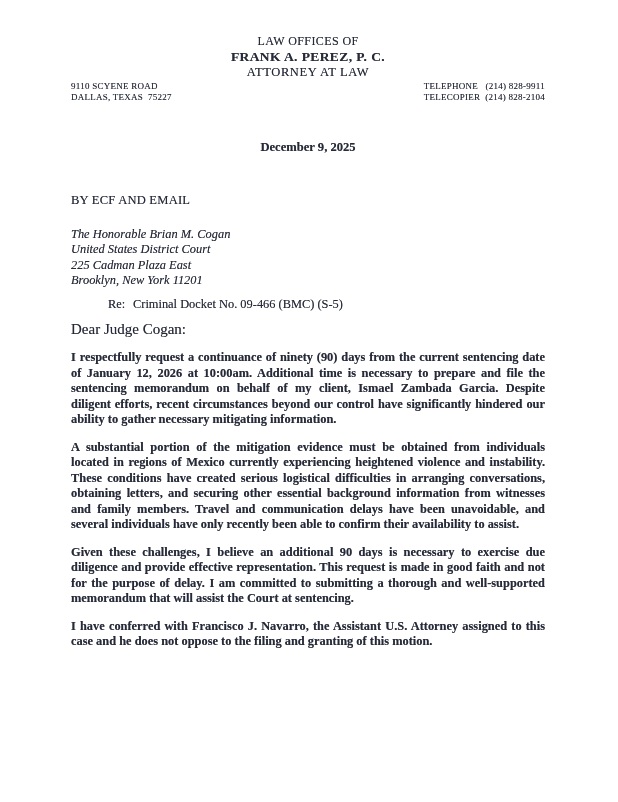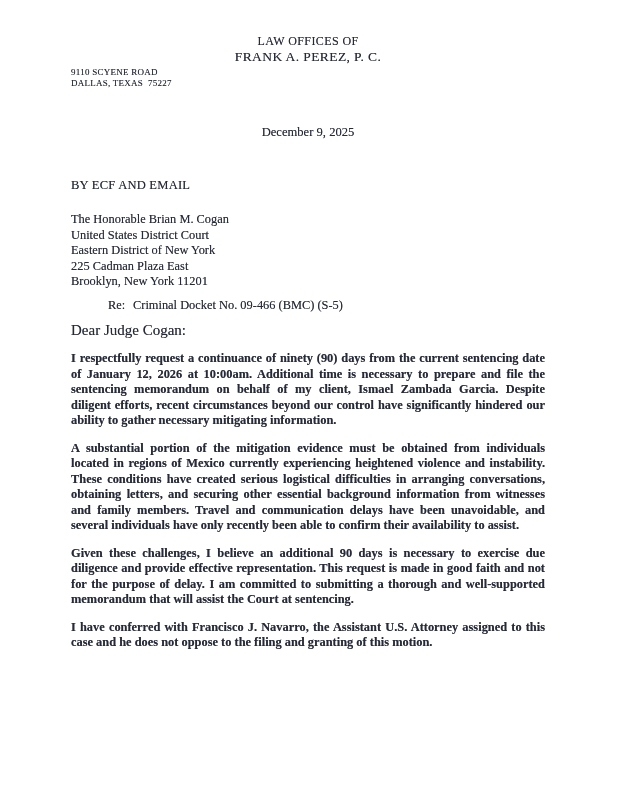--- a/index.html
+++ b/index.html
@@ -16,50 +16,51 @@
     width: 618px;
     height: 802px;
     background: #ffffff;
     padding: 35px 73px 0 71px;
     
     text-shadow: 0 0 0.45px rgba(39, 43, 57, 0.55);
   }
   
   .lh-center { text-align: center; line-height: 1.16; }
   .lh-office   { font-size: 12px;   letter-spacing: 0.4px; }
-  .lh-firm     { font-size: 13.5px; font-weight: normal; letter-spacing: 0.4px; }
+  .lh-firm     { font-size: 13.5px; font-weight: bold; letter-spacing: 0.4px; }
   .lh-tagline  { font-size: 12.5px; letter-spacing: 0.6px; }
   .lh-row {
     display: flex;
     justify-content: space-between;
     margin-top: 2px;
     font-size: 9px;
     letter-spacing: 0.25px;
     line-height: 1.25;
     gap: 41px;
   }
   .lh-contacts { text-align: right; }
   .pre { white-space: pre; }
   
   .date-line {
     text-align: center;
     margin-top: 36px;
     font-size: 12.6px;
-    font-weight: normal;
+    font-weight: bold;
   }
   .delivery {
     margin-top: 38px;
     font-size: 12.6px;
     font-weight: normal;
     letter-spacing: 0.2px;
   }
   .recipient {
     margin-top: 19px;
     font-size: 12.4px;
     line-height: 15.5px;
+    font-style: italic;
   }
   .re-block {
     margin-top: 8px;
     margin-left: 37px;
     display: flex;
     font-size: 12.4px;
     line-height: 15.5px;
   }
   .re-label { width: 25px; flex: none; }
   .salutation {
@@ -76,37 +77,41 @@
   }
 </style>
 </head>
 <body>
 
 <div class="page">
 
   <div class="lh-center">
     <div class="lh-office">LAW OFFICES OF</div>
     <div class="lh-firm">FRANK A. PEREZ, P. C.</div>
+    <div class="lh-tagline">ATTORNEY AT LAW</div>
   </div>
 
   <div class="lh-row">
     <div class="lh-address">
       <div class="pre">9110 SCYENE ROAD</div>
       <div class="pre">DALLAS, TEXAS  75227</div>
+    </div>
+    <div class="lh-contacts">
+      <div class="pre">TELEPHONE   (214) 828-9911</div>
+      <div class="pre">TELECOPIER  (214) 828-2104</div>
     </div>
   </div>
 
   <div class="date-line">December 9, 2025</div>
 
   <div class="delivery">BY ECF AND EMAIL</div>
 
   <div class="recipient">
     <div>The Honorable Brian M. Cogan</div>
     <div>United States District Court</div>
-    <div>Eastern District of New York</div>
     <div>225 Cadman Plaza East</div>
     <div>Brooklyn, New York 11201</div>
   </div>
 
   <div class="re-block">
     <div class="re-label">Re:</div>
     <div>
       <div>Criminal Docket No. 09-466 (BMC) (S-5)</div>
     </div>
   </div>

